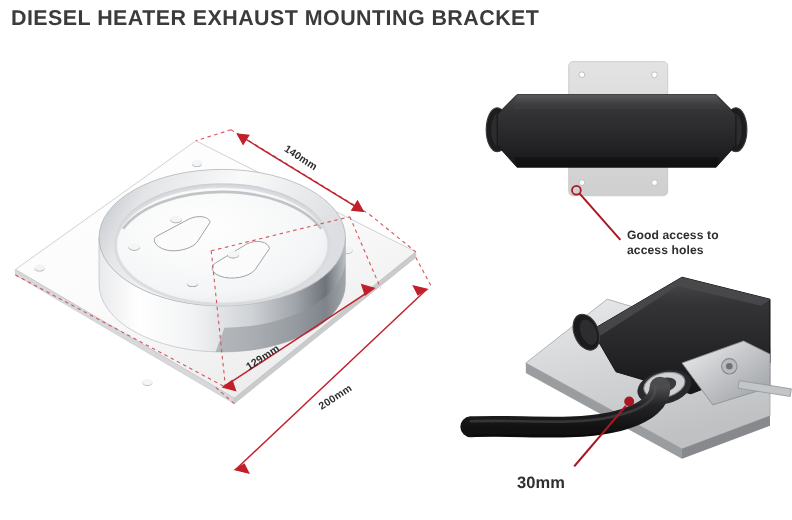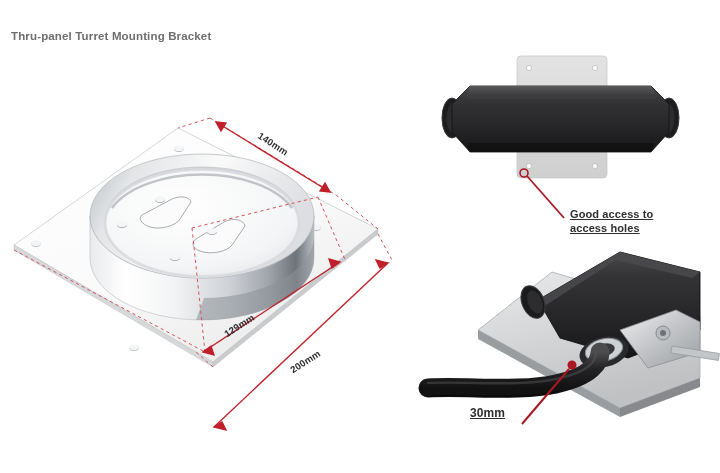--- a/index.html
+++ b/index.html
@@ -30,31 +30,31 @@
     position:absolute;font-size:9.5px;font-weight:bold;color:#2e2e2e;
     white-space:nowrap;letter-spacing:0.2px;
   }
   #dim-140{left:262px;top:130px;transform:rotate(33deg);transform-origin:left top;}
   #dim-129{left:222px;top:330px;transform:rotate(-33deg);transform-origin:left top;}
   #dim-200{left:288px;top:366px;transform:rotate(-33deg);transform-origin:left top;}
 
   
   .callout{
     position:absolute;font-size:11px;font-weight:bold;color:#2f2f2f;
-    line-height:1.28;letter-spacing:0.1px;text-decoration:underline;
+    line-height:1.28;letter-spacing:0.1px;
   }
   #callout-screw{left:570px;top:207px;}
-  #callout-30{left:470px;top:406px;font-size:12px;}
+  #callout-30{left:470px;top:430px;font-size:15px;}
 </style>
 </head>
 <body>
 
 <div class="stage">
 
-  <div class="subtitle">Thru-panel Turret Mounting Bracket</div>
+  <div class="title">DIESEL HEATER EXHAUST MOUNTING BRACKET</div>
 
   <svg class="layer" viewBox="0 0 720 473" xmlns="http://www.w3.org/2000/svg">
     <defs>
       <linearGradient id="plateGrad" x1="0" y1="0" x2="0.6" y2="1">
         <stop offset="0%" stop-color="#ffffff"></stop>
         <stop offset="55%" stop-color="#fbfbfb"></stop>
         <stop offset="100%" stop-color="#ececed"></stop>
       </linearGradient>
       <linearGradient id="turretOut" x1="0" y1="0" x2="1" y2="0">
         <stop offset="0%" stop-color="#e9eaec"></stop>

